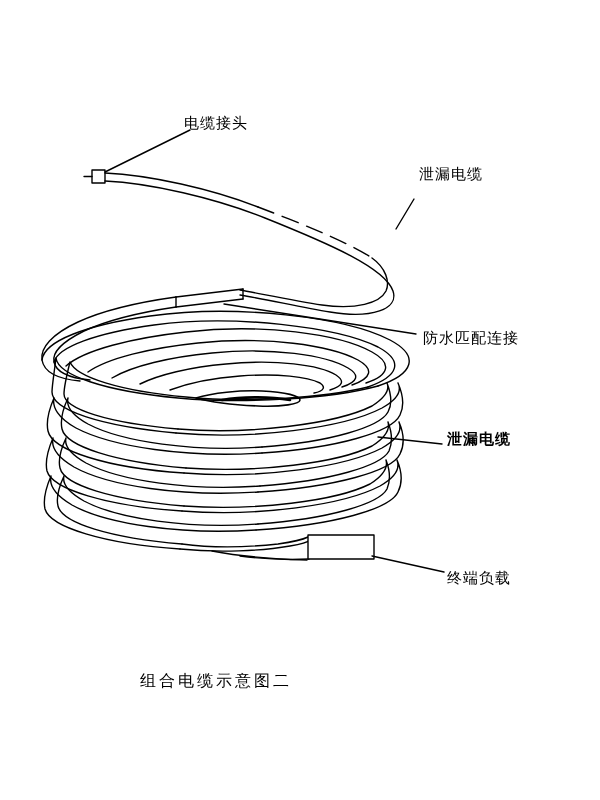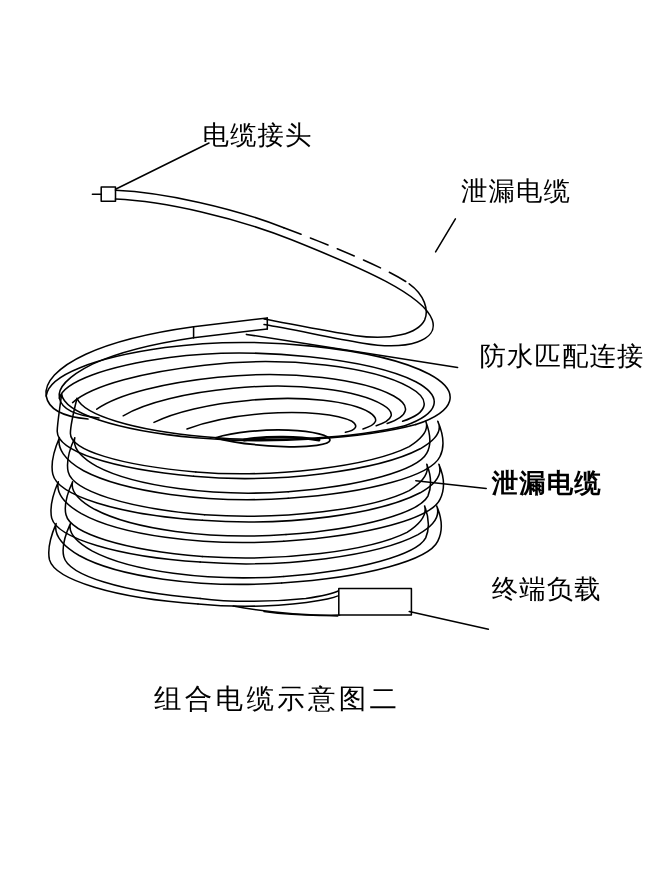--- a/index.html
+++ b/index.html
@@ -28,33 +28,34 @@
   }
   .label {
     position: absolute;
     color: #000000;
     font-family: "DejaVu Sans", sans-serif;
     white-space: nowrap;
     letter-spacing: 1px;
     font-weight: 400;
   }
   .label-anno {
-    font-size: 24px;
+    font-size: 15px;
     line-height: 21px;
   }
   .label-caption {
-    font-size: 25px;
+    font-size: 16px;
     line-height: 24px;
     letter-spacing: 3px;
+    margin-top: 45px;
   }
   #lbl-cable-connector { left: 184px; top: 113px; }
   #lbl-nonleaky-cable  { left: 419px; top: 164px; }
-  #lbl-waterproof      { left: 423px; top: 314px; margin-left: 13px; }
+  #lbl-waterproof      { left: 423px; top: 328px; }
   #lbl-leaky-cable     { left: 447px; top: 429px; font-weight: bold; }
-  #lbl-terminal-load   { left: 447px; top: 526px; }
+  #lbl-terminal-load   { left: 447px; top: 568px; }
   #lbl-caption         { left: 140px; top: 624px; }
 </style>
 </head>
 <body>
 
 <div id="figure">
 
   <svg id="drawing" viewBox="0 0 600 800" xmlns="http://www.w3.org/2000/svg">
 
     <g fill="none" stroke="#000000" stroke-width="1.4" stroke-linecap="round" stroke-linejoin="round">

